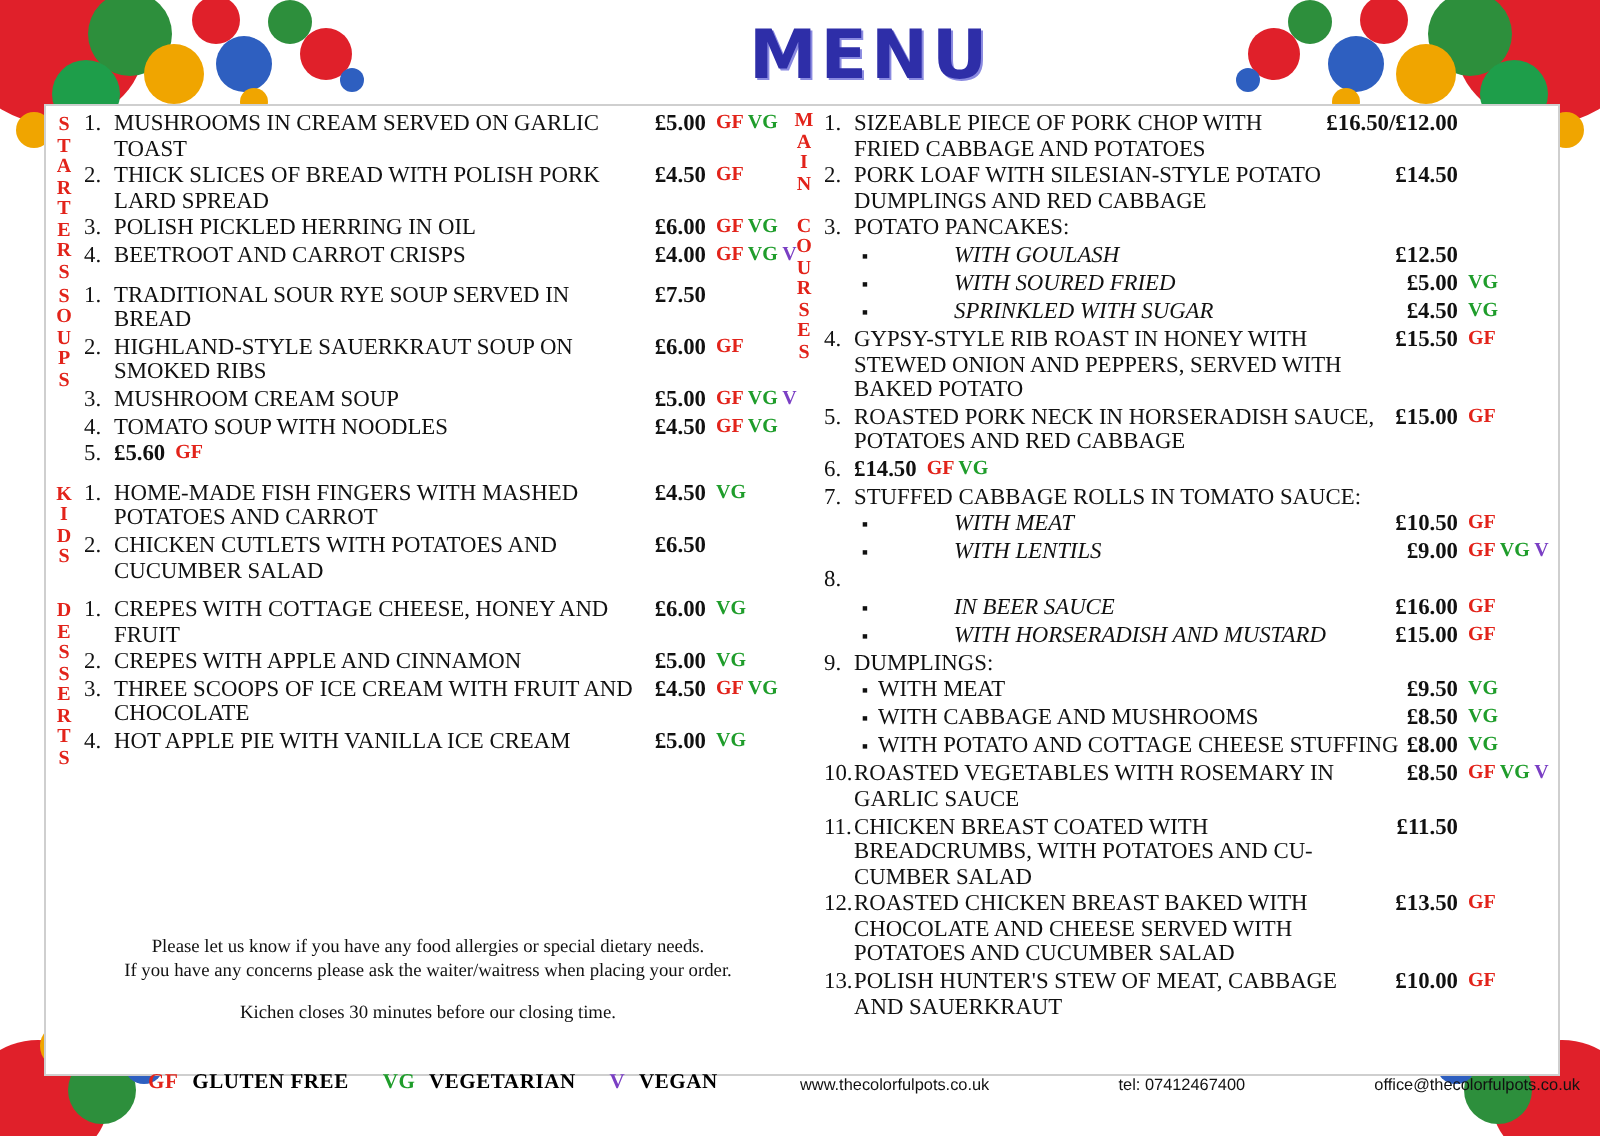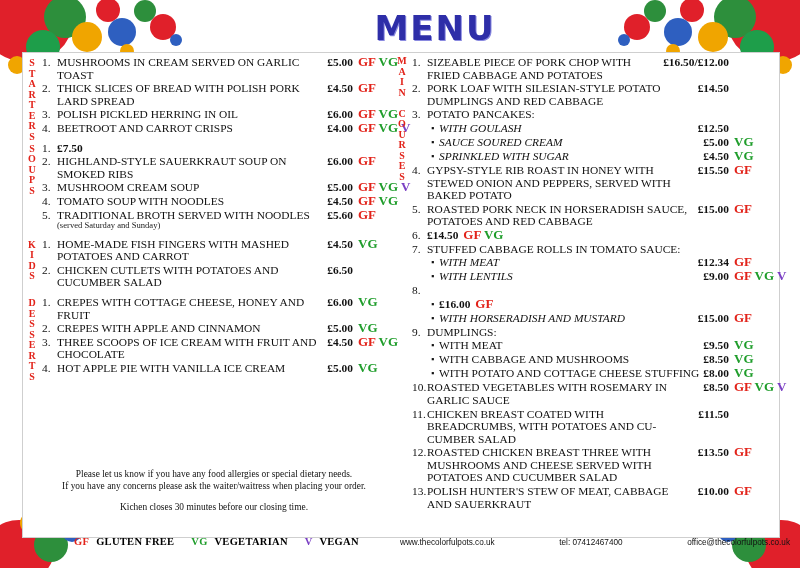--- a/index.html
+++ b/index.html
@@ -53,25 +53,25 @@
 
   .row{
     display:flex;align-items:flex-start;
     font-size:11.4px;line-height:12.6px;color:#111;
     margin-bottom:1px;
   }
   .num{width:15px;flex:0 0 15px;text-align:left;}
   .dot{width:13px;flex:0 0 13px;text-align:center;font-size:9px;line-height:13px;}
   .txt{flex:1 1 auto;padding-right:4px;}
   .txt .sub{font-size:8.6px;font-style:normal;color:#222;display:block;line-height:9.5px;}
-  .ital{font-style:italic;}
+  .ital{font-style:italic;margin-left:38px;}
   .price{
     flex:0 0 auto;text-align:right;white-space:nowrap;font-weight:bold;font-size:11.4px;
   }
-  .tags{flex:0 0 auto;width:42px;text-align:left;white-space:nowrap;padding-left:5px;font-weight:bold;font-size:13px;}
+  .tags{flex:0 0 auto;width:42px;text-align:left;white-space:nowrap;padding-left:5px;font-weight:bold;font-size:10px;}
   .tag-gf{color:#e2231a;}
   .tag-vg{color:#1f9d2b;}
   .tag-v{color:#7a3fc4;}
 
   
   .notes{
     position:absolute;left:28px;top:468px;width:372px;text-align:center;
     font-size:9.4px;line-height:12px;color:#111;
   }
   .notes .kitchen{margin-top:9px;}
@@ -188,20 +188,21 @@
         <div class="vtab" style="top:2px;color:#e2231a;">
           <span>S</span>
             <span>O</span>
             <span>U</span>
             <span>P</span>
             <span>S</span>
         </div>
         <div class="items" id="soups-items">
             <div class="row">
               <div class="num">1.</div>
+              <div class="txt">TRADITIONAL SOUR RYE SOUP SERVED IN BREAD</div>
               <div class="price">£7.50</div>
               <div class="tags"></div>
             </div>
             <div class="row">
               <div class="num">2.</div>
               <div class="txt">HIGHLAND-STYLE SAUERKRAUT SOUP ON SMOKED RIBS</div>
               <div class="price">£6.00</div>
               <div class="tags"><span class="tag-gf">GF</span></div>
             </div>
             <div class="row">
@@ -211,21 +212,20 @@
               <div class="tags"><span class="tag-gf">GF</span> <span class="tag-vg">VG</span> <span class="tag-v">V</span></div>
             </div>
             <div class="row">
               <div class="num">4.</div>
               <div class="txt">TOMATO SOUP WITH NOODLES</div>
               <div class="price">£4.50</div>
               <div class="tags"><span class="tag-gf">GF</span> <span class="tag-vg">VG</span></div>
             </div>
             <div class="row">
               <div class="num">5.</div>
-              <div class="txt">TRADITIONAL BROTH SERVED WITH NOODLES<span class="sub">(served Saturday and Sunday)</span></div>
               <div class="price">£5.60</div>
               <div class="tags"><span class="tag-gf">GF</span></div>
             </div>
           </div>
       </div>
 
       <div class="sec" style="min-height:42px;">
         <div class="vtab" style="top:2px;color:#e2231a;">
           <span>K</span>
             <span>I</span>
@@ -325,21 +325,21 @@
               <div class="tags"></div>
             </div>
             <div class="row" style="margin-left: 14px;">
               <div class="dot">▪</div>
               <div class="txt ital">WITH GOULASH</div>
               <div class="price">£12.50</div>
               <div class="tags"></div>
             </div>
             <div class="row" style="margin-left: 14px;">
               <div class="dot">▪</div>
-              <div class="txt ital">SAUCE SOURED CREAM</div>
+              <div class="txt ital">WITH SOURED FRIED</div>
               <div class="price">£5.00</div>
               <div class="tags"><span class="tag-vg">VG</span></div>
             </div>
             <div class="row" style="margin-left: 14px;">
               <div class="dot">▪</div>
               <div class="txt ital">SPRINKLED WITH SUGAR</div>
               <div class="price">£4.50</div>
               <div class="tags"><span class="tag-vg">VG</span></div>
             </div>
             <div class="row">
@@ -361,36 +361,37 @@
             </div>
             <div class="row">
               <div class="num">7.</div>
               <div class="txt">STUFFED CABBAGE ROLLS IN TOMATO SAUCE:</div>
               <div class="price"></div>
               <div class="tags"></div>
             </div>
             <div class="row" style="margin-left: 14px;">
               <div class="dot">▪</div>
               <div class="txt ital">WITH MEAT</div>
-              <div class="price">£12.34</div>
+              <div class="price">£10.50</div>
               <div class="tags"><span class="tag-gf">GF</span></div>
             </div>
             <div class="row" style="margin-left: 14px;">
               <div class="dot">▪</div>
               <div class="txt ital">WITH LENTILS</div>
               <div class="price">£9.00</div>
               <div class="tags"><span class="tag-gf">GF</span> <span class="tag-vg">VG</span> <span class="tag-v">V</span></div>
             </div>
             <div class="row">
               <div class="num">8.</div>
               <div class="price"></div>
               <div class="tags"></div>
             </div>
             <div class="row" style="margin-left: 14px;">
               <div class="dot">▪</div>
+              <div class="txt ital">IN BEER SAUCE</div>
               <div class="price">£16.00</div>
               <div class="tags"><span class="tag-gf">GF</span></div>
             </div>
             <div class="row" style="margin-left: 14px;">
               <div class="dot">▪</div>
               <div class="txt ital">WITH HORSERADISH AND MUSTARD</div>
               <div class="price">£15.00</div>
               <div class="tags"><span class="tag-gf">GF</span></div>
             </div>
             <div class="row">
@@ -424,21 +425,21 @@
               <div class="tags"><span class="tag-gf">GF</span> <span class="tag-vg">VG</span> <span class="tag-v">V</span></div>
             </div>
             <div class="row">
               <div class="num">11.</div>
               <div class="txt">CHICKEN BREAST COATED WITH BREADCRUMBS, WITH POTATOES AND CU-CUMBER SALAD</div>
               <div class="price">£11.50</div>
               <div class="tags"></div>
             </div>
             <div class="row">
               <div class="num">12.</div>
-              <div class="txt">ROASTED CHICKEN BREAST THREE WITH MUSHROOMS AND CHEESE SERVED WITH POTATOES AND CUCUMBER SALAD</div>
+              <div class="txt">ROASTED CHICKEN BREAST BAKED WITH CHOCOLATE AND CHEESE SERVED WITH POTATOES AND CUCUMBER SALAD</div>
               <div class="price">£13.50</div>
               <div class="tags"><span class="tag-gf">GF</span></div>
             </div>
             <div class="row">
               <div class="num">13.</div>
               <div class="txt">POLISH HUNTER'S STEW OF MEAT, CABBAGE AND SAUERKRAUT</div>
               <div class="price">£10.00</div>
               <div class="tags"><span class="tag-gf">GF</span></div>
             </div>
           </div>

